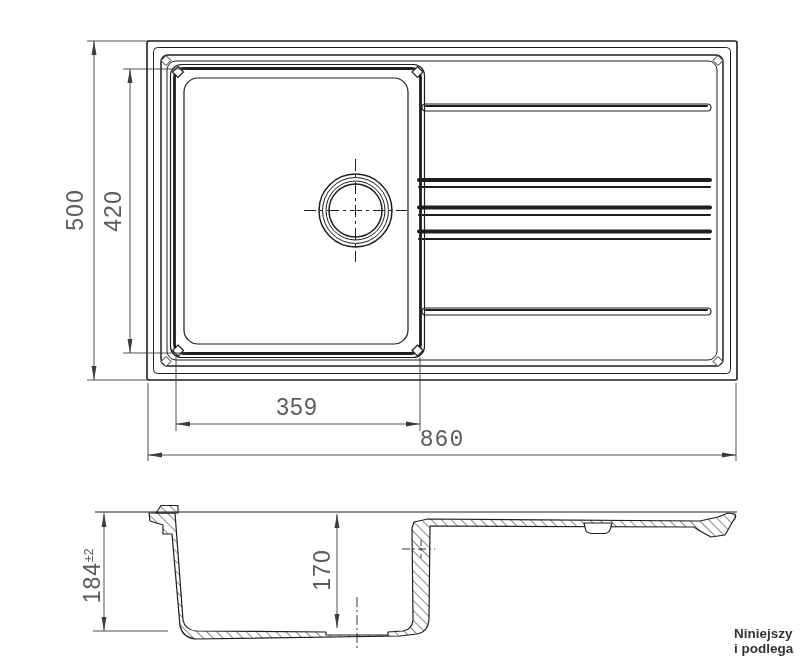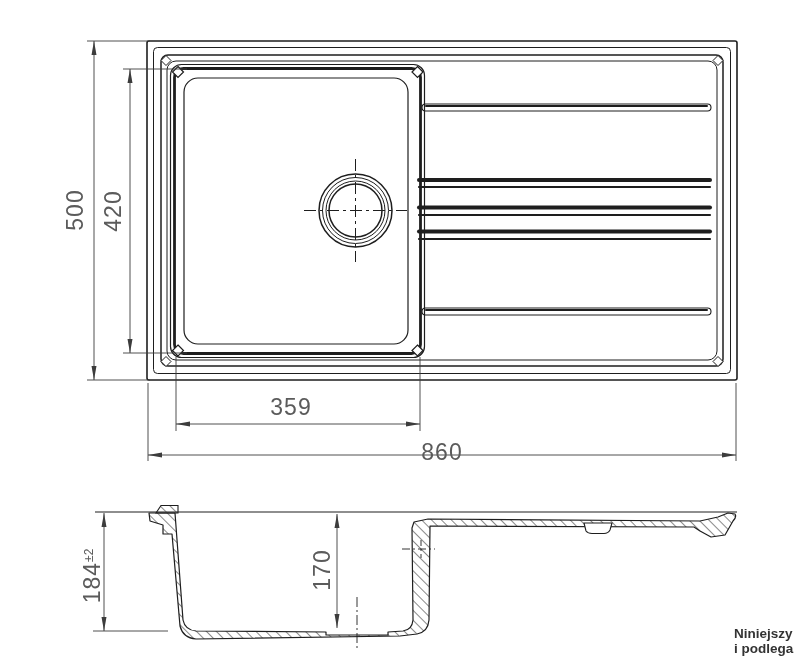--- a/index.html
+++ b/index.html
@@ -179,23 +179,23 @@
         <polygon points="337,514 334.5,528 339.5,528" stroke="none"></polygon>
         <polygon points="337,628 334.5,614 339.5,614" stroke="none"></polygon>
       </g>
     </g>
   </svg>
 
   <div class="dim-label vertical" style="left:75px; top:210px;">500</div>
 
   <div class="dim-label vertical" style="left:113px; top:211px;">420</div>
 
-  <div class="dim-label" style="left:291px; top:407px;">359</div>
-
-  <div class="dim-label" style="left:442px; top:452px;">860</div>
+  <div class="dim-label" style="left:297px; top:407px;">359</div>
+
+  <div class="dim-label" style="left:442px; top:440px;font-family:Liberation Mono, monospace;">860</div>
 
   <div class="dim-label vertical" style="left:92px; top:576px;"><span>184</span><sup>±2</sup></div>
 
   <div class="dim-label vertical" style="left:322px; top:570px;">170</div>
 
   <div class="footer-note">
     <div>Niniejszy</div>
     <div>i podlega</div>
   </div>
 

